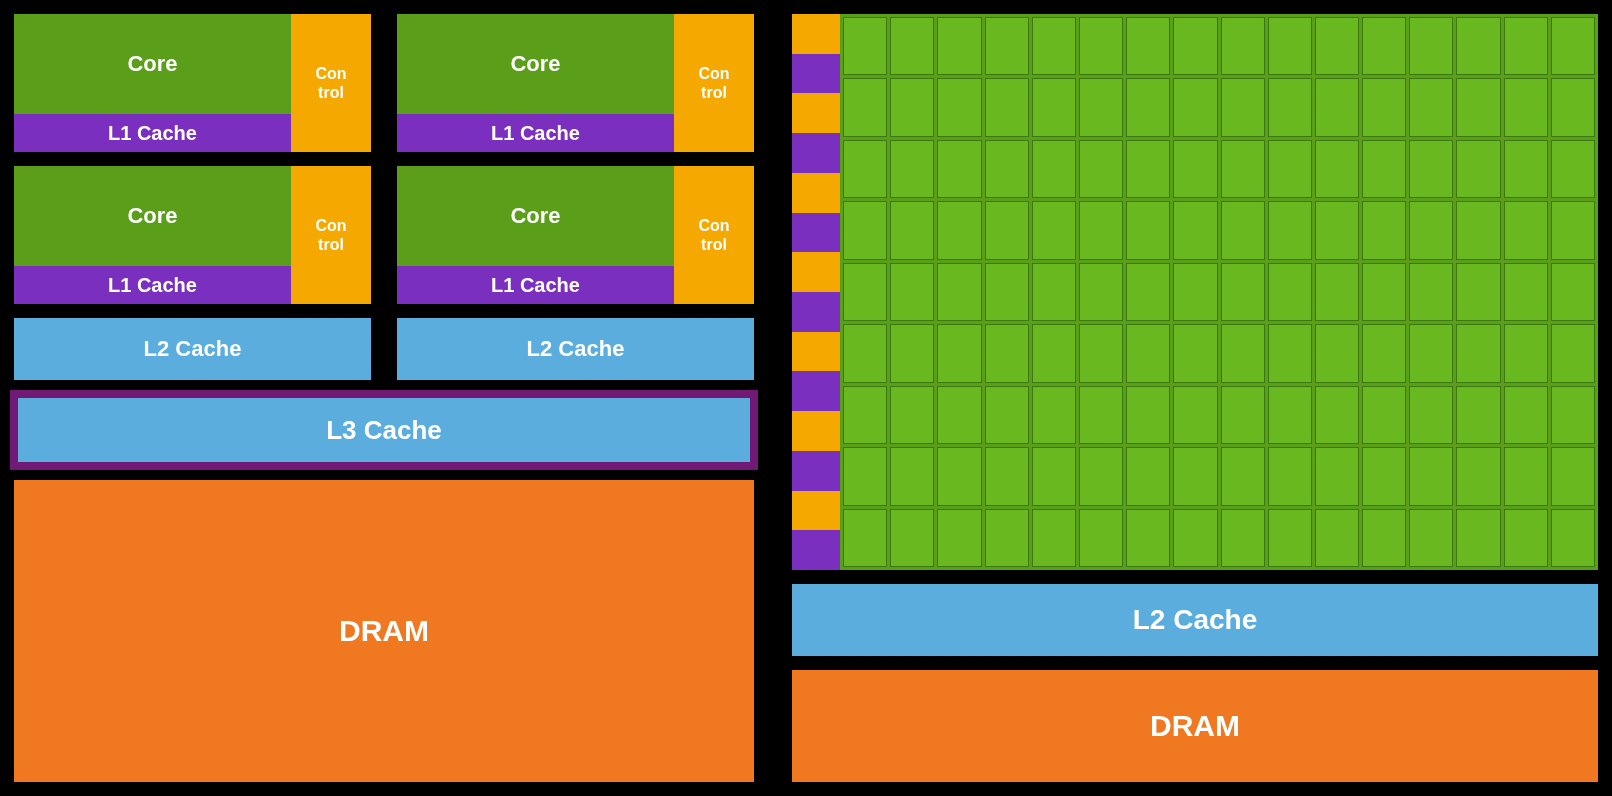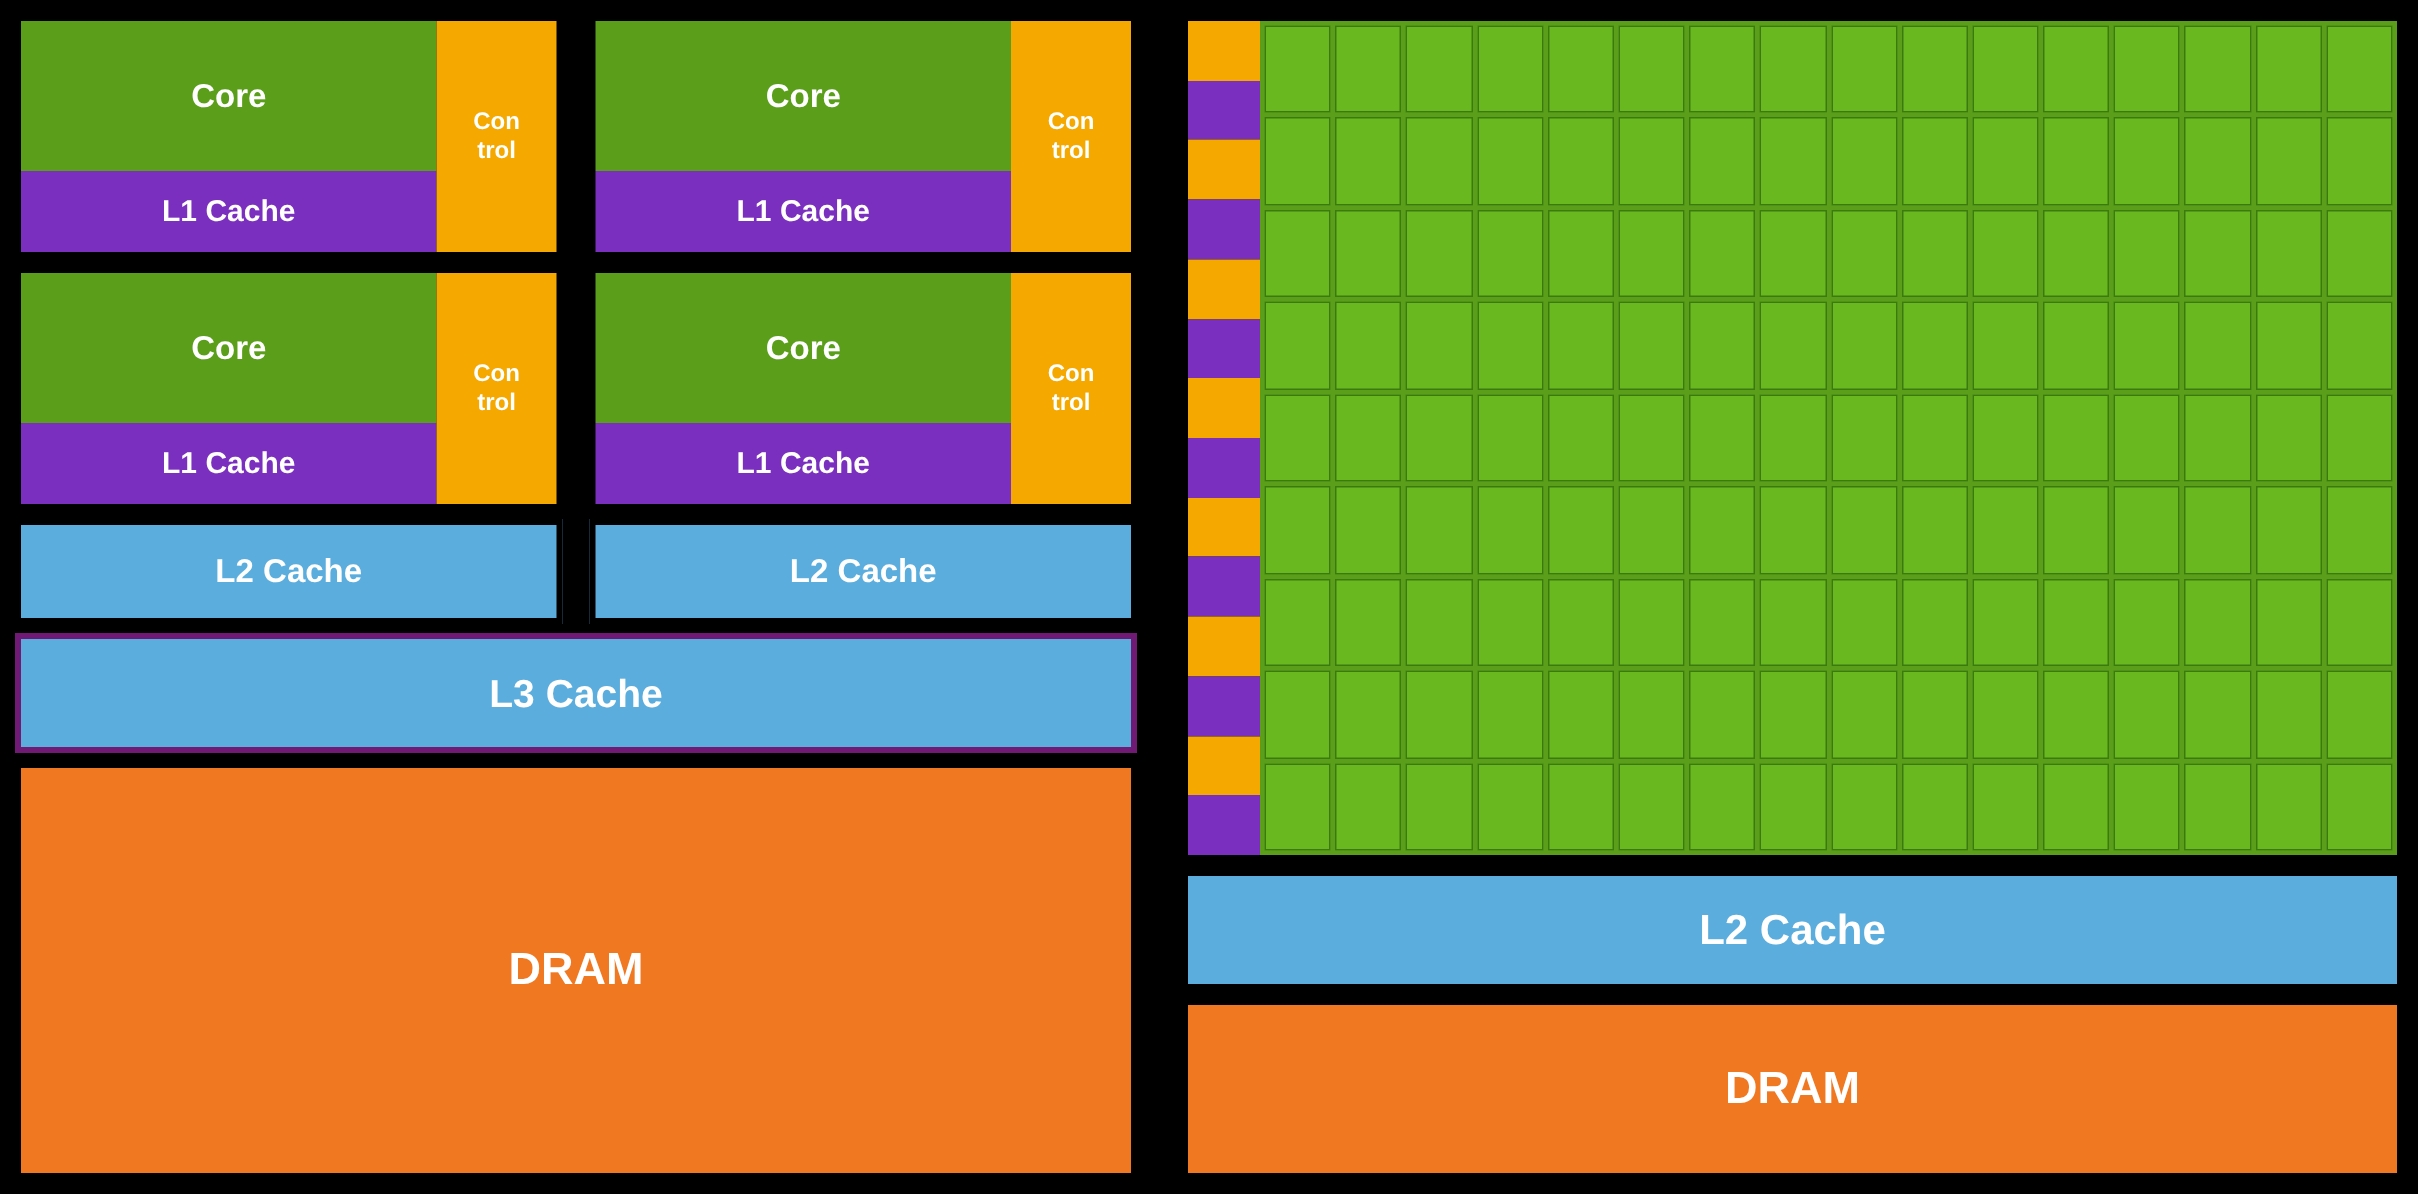--- a/index.html
+++ b/index.html
@@ -50,21 +50,21 @@
       font-size: 22px;
       height: 100px;
     }
 
     .l1-cache {
       background: #7b2fbe;
       display: flex;
       align-items: center;
       justify-content: center;
       font-size: 20px;
-      height: 54px;
+      height: 38px;
     }
 
     .control-block {
       background: #f5a800;
       display: flex;
       align-items: center;
       justify-content: center;
       font-size: 16px;
       text-align: center;
       width: 80px;
@@ -238,21 +238,21 @@
     <div class="l2-row">
       <div class="l2-cache" style="border:4px solid #000;">
         <span>L2 Cache</span>
       </div>
       <div style="width:6px;background:#000;flex-shrink:0;"></div>
       <div class="l2-cache" style="border:4px solid #000;">
         <span>L2 Cache</span>
       </div>
     </div>
 
-    <div class="l3-cache" style="border:4px solid #701a75;">
+    <div class="l3-cache" style="border:8px solid #701a75;">
       <span>L3 Cache</span>
     </div>
 
     <div class="dram-left" style="border:4px solid #000;">
       <span>DRAM</span>
     </div>
 
   </div>
 
   <div class="separator"></div>

